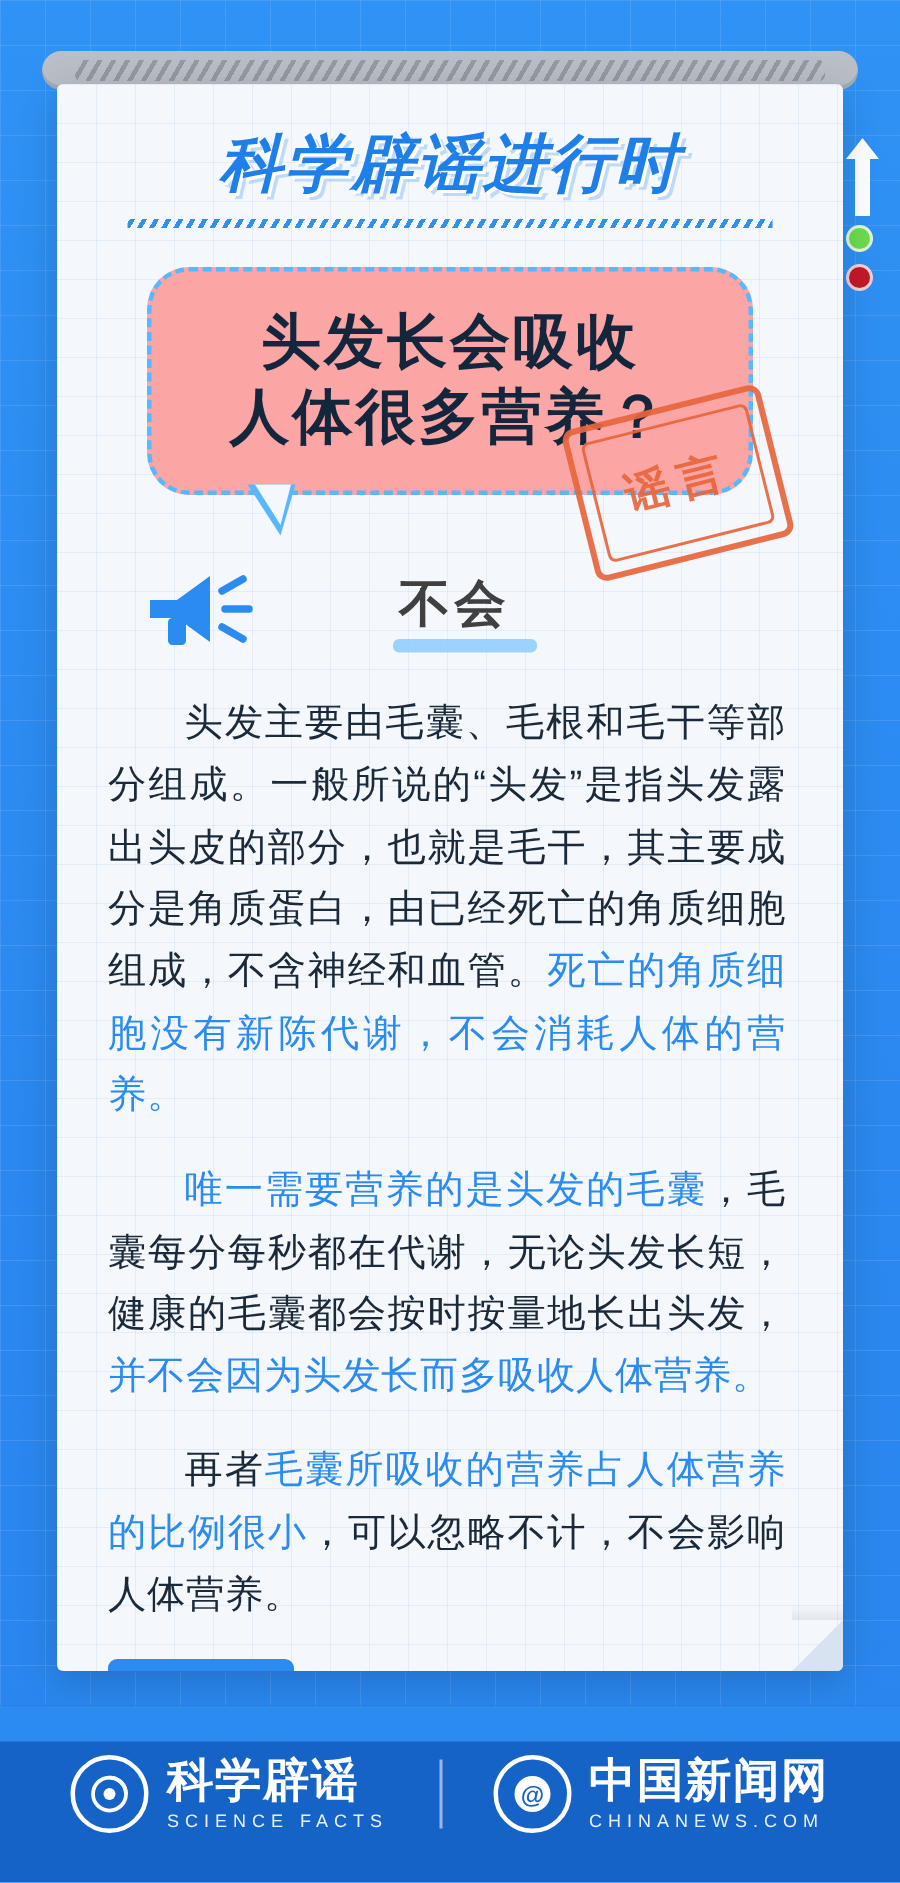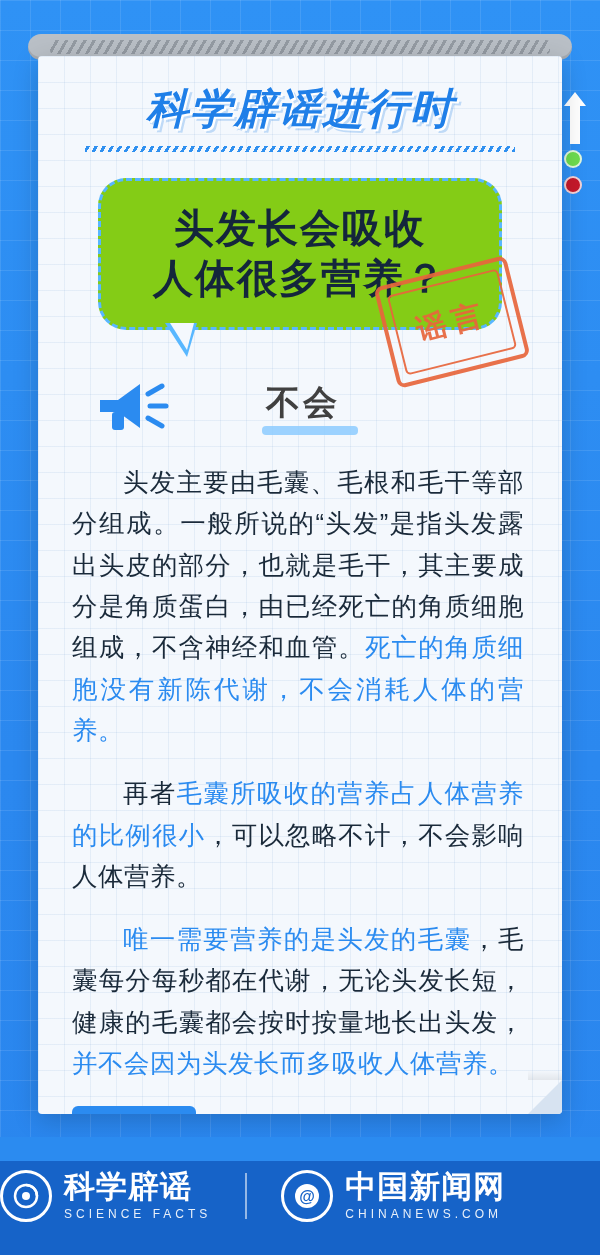--- a/index.html
+++ b/index.html
@@ -135,21 +135,21 @@
   .bubble-wrap {
     position: relative;
     margin: 26px auto 0;
     width: 404px;
     z-index: 3;
   }
   .bubble {
     position: relative;
     border: 3px dashed #58b7ff;
     border-radius: 28px;
-    background: #84cc16;
+    background: #fca5a5;
     padding: 22px 24px 24px;
     text-align: center;
   }
   .bubble-line {
     font-size: 40px;
     font-weight: bold;
     color: #14263c;
     letter-spacing: 2px;
     line-height: 1.25;
     white-space: nowrap;
@@ -293,21 +293,21 @@
   
   .footer {
     position: absolute;
     left: 0;
     right: 0;
     bottom: 0;
     height: 118px;
     background: #1663c8;
     display: flex;
     align-items: center;
-    justify-content: flex-start;
+    justify-content: center;
     gap: 0;
   }
   .footer::before {
     content: "";
     position: absolute;
     left: 0; right: 0; top: 0;
     height: 24px;
     background: #2b8bf0;
   }
   .brand {
@@ -389,24 +389,24 @@
       </svg>
       <div class="answer-underline"></div>
       <div class="answer-text">不会</div>
     </div>
 
     <div class="body">
       <p class="para">
         <span>头发主要由毛囊、毛根和毛干等部分组成。一般所说的“头发”是指头发露出头皮的部分，也就是毛干，其主要成分是角质蛋白，由已经死亡的角质细胞组成，不含神经和血管。</span><span class="hl">死亡的角质细胞没有新陈代谢，不会消耗人体的营养。</span>
       </p>
       <p class="para">
-        <span>再者</span><span class="hl">毛囊所吸收的营养占人体营养的比例很小</span><span>，可以忽略不计，不会影响人体营养。</span>
+        <span class="hl">唯一需要营养的是头发的毛囊</span><span>，毛囊每分每秒都在代谢，无论头发长短，健康的毛囊都会按时按量地长出头发，</span><span class="hl">并不会因为头发长而多吸收人体营养。</span>
       </p>
       <p class="para">
-        <span class="hl">唯一需要营养的是头发的毛囊</span><span>，毛囊每分每秒都在代谢，无论头发长短，健康的毛囊都会按时按量地长出头发，</span><span class="hl">并不会因为头发长而多吸收人体营养。</span>
+        <span>再者</span><span class="hl">毛囊所吸收的营养占人体营养的比例很小</span><span>，可以忽略不计，不会影响人体营养。</span>
       </p>
     </div>
 
     <div class="expert">
       <div class="expert-tag">审核专家</div>
       
       
       
     </div>
 

